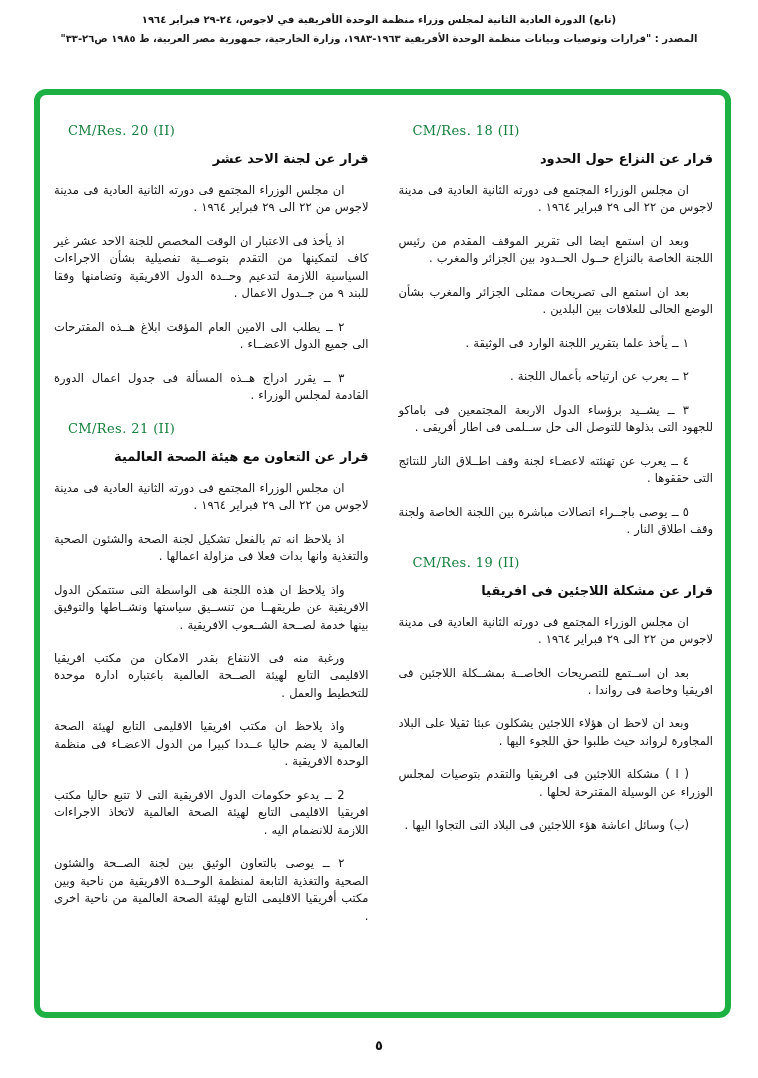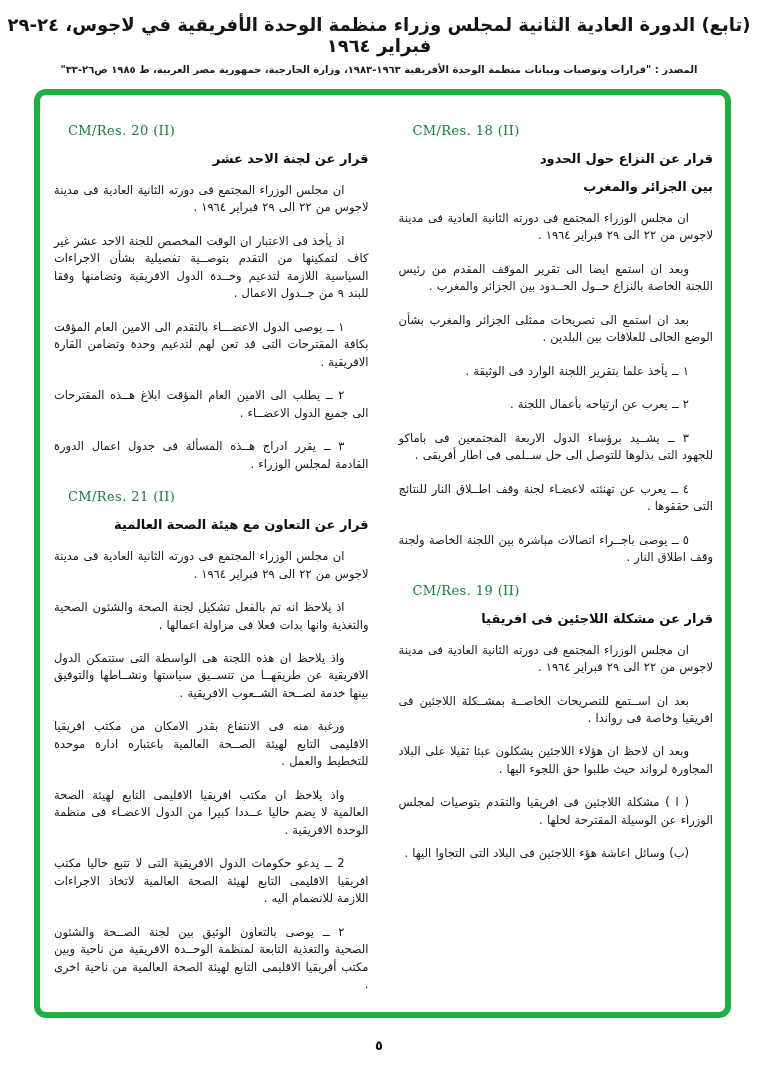--- a/index.html
+++ b/index.html
@@ -17,21 +17,21 @@
   }
   .page-header {
     position: absolute;
     top: 14px;
     left: 0;
     right: 0;
     text-align: center;
     direction: rtl;
   }
   .header-line1 {
-    font-size: 18px;
+    font-size: 10px;
     font-weight: bold;
     letter-spacing: 0.2px;
   }
   .header-line2 {
     font-size: 10px;
     font-weight: bold;
     margin-top: 8px;
     color: #1b1b1b;
   }
   .doc-frame {
@@ -108,21 +108,20 @@
   <div class="header-line2">المصدر : "قرارات وتوصيات وبيانات منظمة الوحدة الأفريقية ١٩٦٣-١٩٨٣، وزارة الخارجية، جمهورية مصر العربية، ط ١٩٨٥ ص٢٦-٣٣"</div>
 </div>
 
 <div class="doc-frame">
   <div class="columns">
 
     <div class="col">
       <div class="section">
         <div class="res-ref first">CM/Res. 18 (II)</div>
         <div class="res-title">قرار عن النزاع حول الحدود</div>
-        <div class="res-title">بين الجزائر والمغرب</div>
         <div class="para">ان مجلس الوزراء المجتمع فى دورته الثانية العادية فى مدينة لاجوس من ٢٢ الى ٢٩ فبراير ١٩٦٤ .</div>
         <div class="para">وبعد ان استمع ايضا الى تقرير الموقف المقدم من رئيس اللجنة الخاصة بالنزاع حــول الحــدود بين الجزائر والمغرب .</div>
         <div class="para">بعد ان استمع الى تصريحات ممثلى الجزائر والمغرب بشأن الوضع الحالى للعلاقات بين البلدين .</div>
         <div class="para">١ ــ يأخذ علما بتقرير اللجنة الوارد فى الوثيقة .</div>
         <div class="para">٢ ــ يعرب عن ارتياحه بأعمال اللجنة .</div>
         <div class="para">٣ ــ يشــيد برؤساء الدول الاربعة المجتمعين فى باماكو للجهود التى بذلوها للتوصل الى حل ســلمى فى اطار أفريقى .</div>
         <div class="para">٤ ــ يعرب عن تهنئته لاعضـاء لجنة وقف اطــلاق النار للنتائج التى حققوها .</div>
         <div class="para">٥ ــ يوصى باجــراء اتصالات مباشرة بين اللجنة الخاصة ولجنة وقف اطلاق النار .</div>
       </div>
 
@@ -136,21 +135,20 @@
         <div class="para">(ب) وسائل اعاشة هؤء اللاجئين فى البلاد التى التجاوا اليها .</div>
       </div>
     </div>
 
     <div class="col">
       <div class="section">
         <div class="res-ref first">CM/Res. 20 (II)</div>
         <div class="res-title">قرار عن لجنة الاحد عشر</div>
         <div class="para">ان مجلس الوزراء المجتمع فى دورته الثانية العادية فى مدينة لاجوس من ٢٢ الى ٢٩ فبراير ١٩٦٤ .</div>
         <div class="para">اذ يأخذ فى الاعتبار ان الوقت المخصص للجنة الاحد عشر غير كاف لتمكينها من التقدم بتوصــية تفصيلية بشأن الاجراءات السياسية اللازمة لتدعيم وحــدة الدول الافريقية وتضامنها وفقا للبند ٩ من جــدول الاعمال .</div>
-        <div class="para">١ ــ يوصى الدول الاعضـــاء بالتقدم الى الامين العام المؤقت بكافة المقترحات التى قد تعن لهم لتدعيم وحدة وتضامن القارة الافريقية .</div>
         <div class="para">٢ ــ يطلب الى الامين العام المؤقت ابلاغ هــذه المقترحات الى جميع الدول الاعضــاء .</div>
         <div class="para">٣ ــ يقرر ادراج هــذه المسألة فى جدول اعمال الدورة القادمة لمجلس الوزراء .</div>
       </div>
 
       <div class="section">
         <div class="res-ref">CM/Res. 21 (II)</div>
         <div class="res-title">قرار عن التعاون مع هيئة الصحة العالمية</div>
         <div class="para">ان مجلس الوزراء المجتمع فى دورته الثانية العادية فى مدينة لاجوس من ٢٢ الى ٢٩ فبراير ١٩٦٤ .</div>
         <div class="para">اذ يلاحظ انه تم بالفعل تشكيل لجنة الصحة والشئون الصحية والتغذية وانها بدات فعلا فى مزاولة اعمالها .</div>
         <div class="para">واذ يلاحظ ان هذه اللجنة هى الواسطة التى ستتمكن الدول الافريقية عن طريقهــا من تنســيق سياستها ونشــاطها والتوفيق بينها خدمة لصــحة الشــعوب الافريقية .</div>

